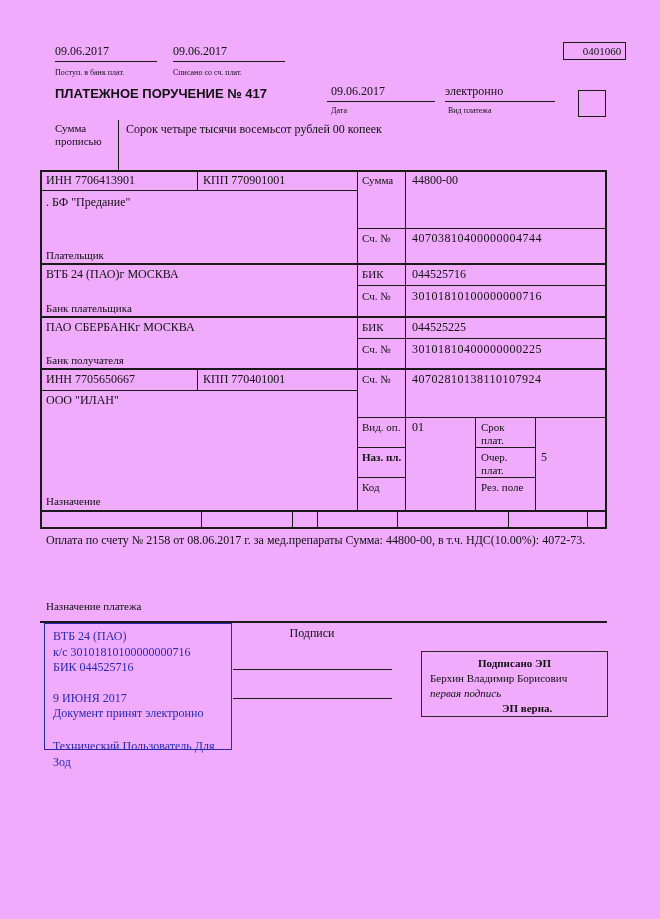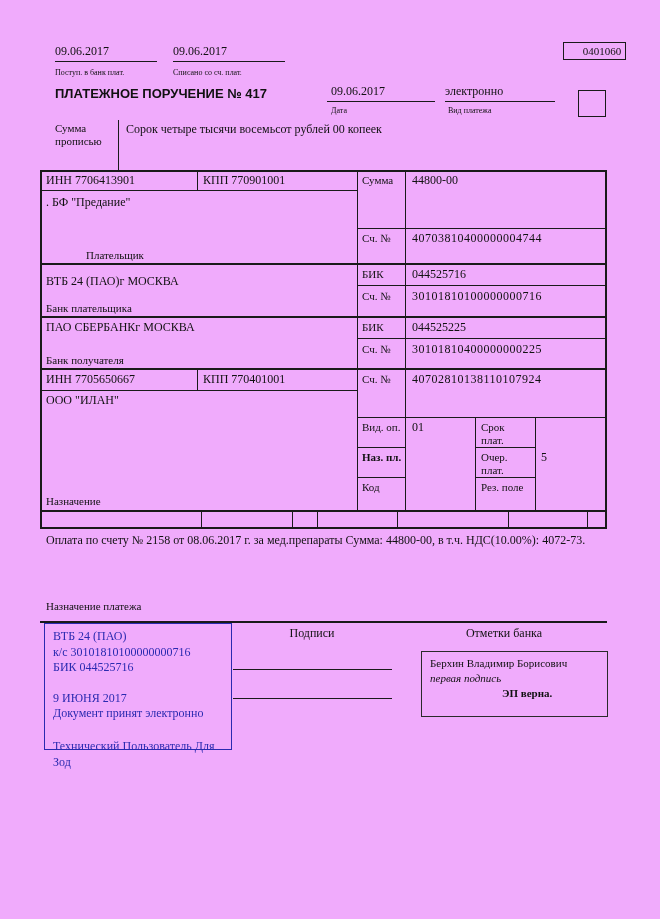--- a/index.html
+++ b/index.html
@@ -84,23 +84,23 @@
   <div class="vl" style="left:587px;top:510px;height:17px;"></div>
 
   <div class="abs t12" style="left:46px;top:173px;">ИНН 7706413901</div>
   <div class="abs t12" style="left:203px;top:173px;">КПП 770901001</div>
   <div class="abs t11" style="left:362px;top:174px;">Сумма</div>
   <div class="abs t12" style="left:412px;top:173px;">44800-00</div>
 
   <div class="abs t12" style="left:46px;top:195px;width:300px;">. БФ "Предание"</div>
   <div class="abs t11" style="left:362px;top:232px;">Сч. №</div>
   <div class="abs t12" style="left:412px;top:231px;letter-spacing:0.5px;">40703810400000004744</div>
-  <div class="abs t11" style="left:46px;top:249px;margin-left:40px;">Плательщик</div>
+  <div class="abs t11" style="left:46px;top:249px;">Плательщик</div>
 
-  <div class="abs t12" style="left:46px;top:267px;margin-top:7px;">ВТБ 24 (ПАО)г МОСКВА</div>
+  <div class="abs t12" style="left:46px;top:267px;">ВТБ 24 (ПАО)г МОСКВА</div>
   <div class="abs t11" style="left:362px;top:268px;">БИК</div>
   <div class="abs t12" style="left:412px;top:267px;">044525716</div>
   <div class="abs t11" style="left:362px;top:290px;">Сч. №</div>
   <div class="abs t12" style="left:412px;top:289px;letter-spacing:0.5px;">30101810100000000716</div>
   <div class="abs t11" style="left:46px;top:302px;">Банк плательщика</div>
 
   <div class="abs t12" style="left:46px;top:320px;">ПАО СБЕРБАНКг МОСКВА</div>
   <div class="abs t11" style="left:362px;top:321px;">БИК</div>
   <div class="abs t12" style="left:412px;top:320px;">044525225</div>
   <div class="abs t11" style="left:362px;top:343px;">Сч. №</div>
@@ -131,24 +131,24 @@
   <div class="abs stamp" style="left:44px;top:623px;width:188px;height:127px;">
     <div>ВТБ 24 (ПАО)</div>
     <div>к/с 30101810100000000716</div>
     <div>БИК 044525716</div>
     <div style="margin-top:15px;">9 ИЮНЯ 2017</div>
     <div>Документ принят электронно</div>
     <div style="margin-top:17px;">Технический Пользователь Для Зод</div>
   </div>
 
   <div class="abs t12 center" style="left:232px;top:626px;width:160px;">Подписи</div>
-  <div class="abs t12 center" style="left:400px;top:626px;width:208px;">Отметки банка</div>
 
   <div class="hl" style="left:233px;top:669px;width:159px;"></div>
   <div class="hl" style="left:233px;top:698px;width:159px;"></div>
 
   <div class="abs epbox" style="left:421px;top:651px;width:187px;height:66px;">
+    <div class="bold center">Подписано ЭП</div>
     <div>Берхин Владимир Борисович</div>
     <div class="italic">первая подпись</div>
     <div class="bold" style="margin-left:72px;">ЭП верна.</div>
   </div>
 
 </div>
 
 </body></html>

